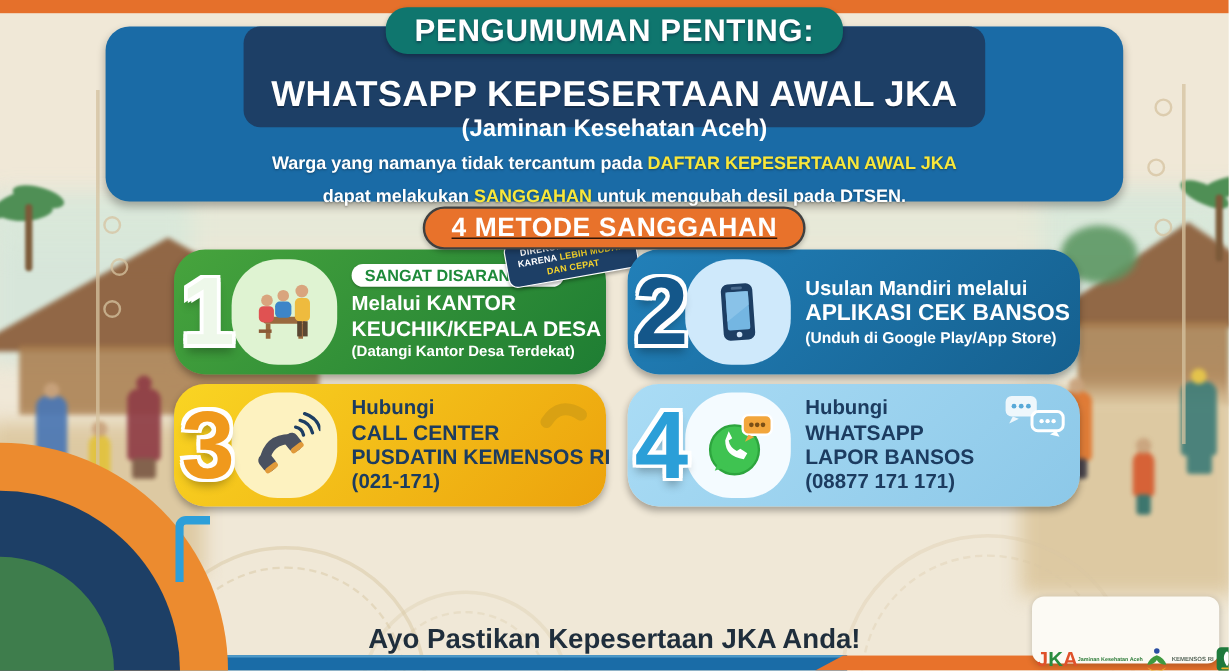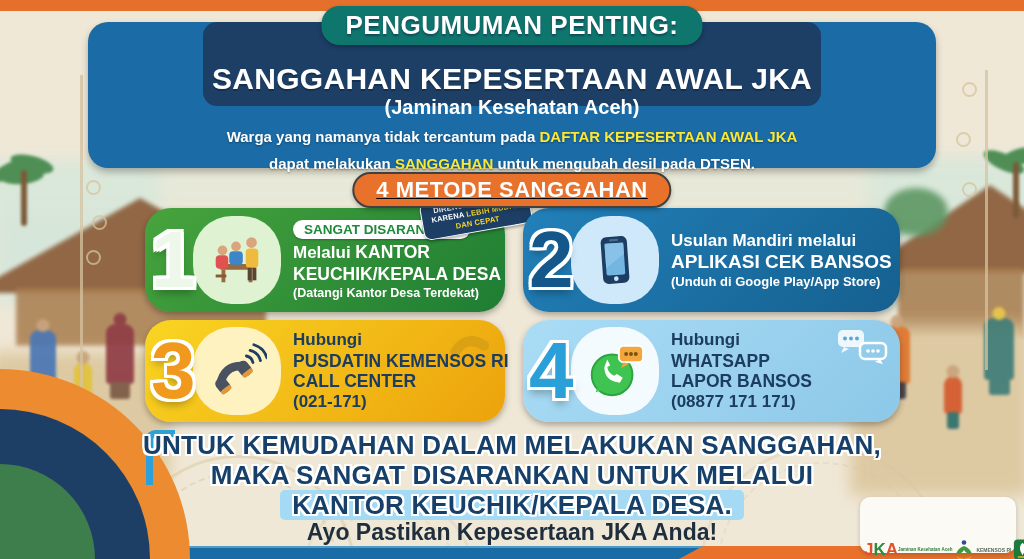--- a/index.html
+++ b/index.html
@@ -145,21 +145,21 @@
   <div class="curl" style="left:956px;top:132px;"></div>
   <div class="curl" style="left:962px;top:182px;"></div>
   <div class="mandala" style="left:120px;top:455px;width:230px;height:230px;opacity:.5;"></div>
   <div class="mandala" style="left:300px;top:492px;width:170px;height:170px;opacity:.3;"></div>
   <div class="mandala" style="left:700px;top:445px;width:240px;height:240px;opacity:.32;"></div>
 
   <div class="top-strip"></div>
 
   <div class="header-panel">
     <div class="header-inner"></div>
-    <div class="main-title">SANGGAHAN KEPESERTAAN AWAL JKA</div>
+    <div class="main-title">WHATSAPP KEPESERTAAN AWAL JKA</div>
     <div class="sub-title">(Jaminan Kesehatan Aceh)</div>
     <div class="intro intro-1"><span>Warga yang namanya tidak tercantum pada </span><span class="hl">DAFTAR KEPESERTAAN AWAL JKA</span></div>
     <div class="intro intro-2"><span>dapat melakukan </span><span class="hl">SANGGAHAN</span><span> untuk mengubah desil pada DTSEN.</span></div>
   </div>
   <div class="announce-pill"><span>PENGUMUMAN PENTING:</span></div>
 
   <div class="methods-pill"><span>4 METODE SANGGAHAN</span></div>
 
   <div class="card card-1">
     <div class="num">1</div>
@@ -223,22 +223,22 @@
         </g>
         <g stroke="#1d3e63" stroke-width="3" fill="none" stroke-linecap="round">
           <path d="M42 16 a9 9 0 0 1 7 7"></path>
           <path d="M46 10 a15 15 0 0 1 11 11"></path>
           <path d="M50 4 a21 21 0 0 1 14 14"></path>
         </g>
       </svg>
     </div>
     <div class="card-text t-navy">
       <div class="ln-light">Hubungi</div>
+      <div class="ln">CALL CENTER</div>
       <div class="ln">PUSDATIN KEMENSOS RI</div>
-      <div class="ln">CALL CENTER</div>
       <div class="note-big">(021-171)</div>
     </div>
     <div class="deco deco-phone">
       <svg width="44" height="34" viewBox="0 0 48 36">
         <path d="M8 22 Q24 6 40 22" stroke="#d9a113" stroke-width="11" stroke-linecap="round" fill="none" transform="rotate(-12 24 18)"></path>
       </svg>
     </div>
   </div>
 
   <div class="card card-4">
@@ -271,25 +271,20 @@
         <rect x="24" y="15" width="26" height="16" rx="5" fill="none" stroke="#fff" stroke-width="2.5"></rect>
         <circle cx="32" cy="23" r="1.8" fill="#fff"></circle>
           <circle cx="37" cy="23" r="1.8" fill="#fff"></circle>
           <circle cx="42" cy="23" r="1.8" fill="#fff"></circle>
         <path d="M44 31 l3 5 l-8 -2 z" fill="#fff"></path>
       </svg>
     </div>
   </div>
 
   <div class="bracket"></div>
-  <div class="advice">
-    <div>UNTUK KEMUDAHAN DALAM MELAKUKAN SANGGAHAN,</div>
-    <div>MAKA SANGAT DISARANKAN UNTUK MELALUI</div>
-    <div><span class="hl-bg">KANTOR KEUCHIK/KEPALA DESA.</span></div>
-  </div>
   <div class="cta">Ayo Pastikan Kepesertaan JKA Anda!</div>
 
   <div class="bar-blue"></div>
   <div class="bar-orange"></div>
   <div class="ring ring-orange"></div>
   <div class="ring ring-navy"></div>
   <div class="ring ring-green"></div>
 
   <div class="logos">
     <div class="logo">

